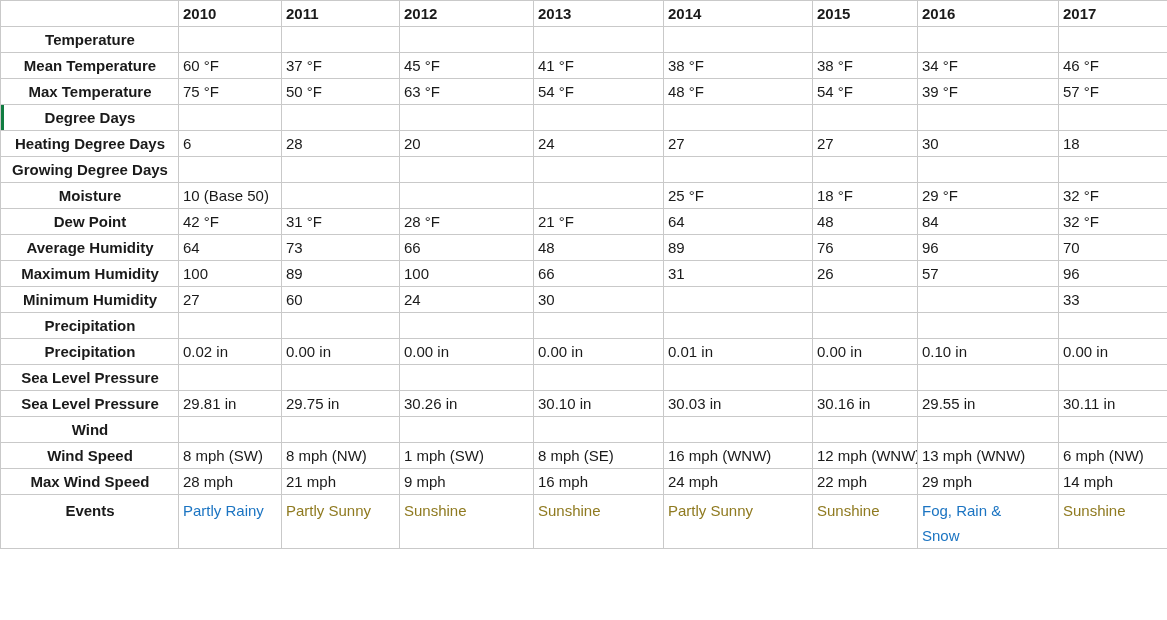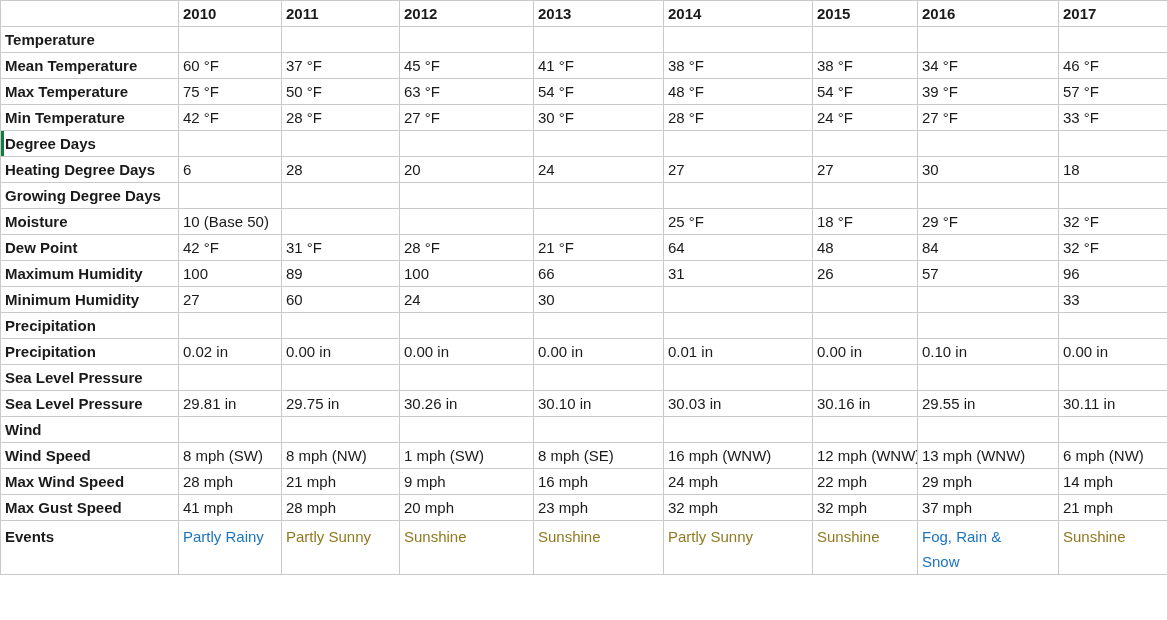--- a/index.html
+++ b/index.html
@@ -25,21 +25,21 @@
     overflow: hidden;
     vertical-align: middle;
     text-align: left;
     font-weight: 400;
     height: 26px;
     box-sizing: border-box;
   }
   #grid thead tr { height: 26px; }
   #grid tbody tr { height: 26px; }
   #grid th.year-header { font-weight: 700; font-size: 15px; }
-  #grid td.row-label { font-weight: 700; position: relative; }
+  #grid td.row-label { font-weight: 700; position: relative; text-align: center; }
   #grid tr.row-events { height: 48px; }
   #grid tr.row-events td {
     white-space: normal;
     vertical-align: top;
     padding-top: 3px;
     line-height: 25px;
   }
   
   #grid tr.row-events td:nth-child(8) { padding-right: 44px; }
   .sel-marker {
@@ -106,31 +106,20 @@
           <td>75 °F</td>
           <td>50 °F</td>
           <td>63 °F</td>
           <td>54 °F</td>
           <td>48 °F</td>
           <td>54 °F</td>
           <td>39 °F</td>
           <td>57 °F</td>
         </tr>
         <tr>
-          <td class="row-label">Min Temperature</td>
-          <td>42 °F</td>
-          <td>28 °F</td>
-          <td>27 °F</td>
-          <td>30 °F</td>
-          <td>28 °F</td>
-          <td>24 °F</td>
-          <td>27 °F</td>
-          <td>33 °F</td>
-        </tr>
-        <tr>
           <td class="row-label"><span class="sel-marker" style="background: rgb(16, 124, 65);"></span>Degree Days</td>
           <td></td>
           <td></td>
           <td></td>
           <td></td>
           <td></td>
           <td></td>
           <td></td>
           <td></td>
         </tr>
@@ -172,20 +161,31 @@
           <td>42 °F</td>
           <td>31 °F</td>
           <td>28 °F</td>
           <td>21 °F</td>
           <td>64</td>
           <td>48</td>
           <td>84</td>
           <td>32 °F</td>
         </tr>
         <tr>
+          <td class="row-label">Average Humidity</td>
+          <td>64</td>
+          <td>73</td>
+          <td>66</td>
+          <td>48</td>
+          <td>89</td>
+          <td>76</td>
+          <td>96</td>
+          <td>70</td>
+        </tr>
+        <tr>
           <td class="row-label">Maximum Humidity</td>
           <td>100</td>
           <td>89</td>
           <td>100</td>
           <td>66</td>
           <td>31</td>
           <td>26</td>
           <td>57</td>
           <td>96</td>
         </tr>
@@ -270,31 +270,20 @@
           <td class="row-label">Max Wind Speed</td>
           <td>28 mph</td>
           <td>21 mph</td>
           <td>9 mph</td>
           <td>16 mph</td>
           <td>24 mph</td>
           <td>22 mph</td>
           <td>29 mph</td>
           <td>14 mph</td>
         </tr>
-        <tr>
-          <td class="row-label">Max Gust Speed</td>
-          <td>41 mph</td>
-          <td>28 mph</td>
-          <td>20 mph</td>
-          <td>23 mph</td>
-          <td>32 mph</td>
-          <td>32 mph</td>
-          <td>37 mph</td>
-          <td>21 mph</td>
-        </tr>
         <tr class="row-events">
           <td class="row-label">Events</td>
           <td style="color: rgb(27, 116, 194);">Partly Rainy</td>
           <td style="color: rgb(143, 122, 32);">Partly Sunny</td>
           <td style="color: rgb(143, 122, 32);">Sunshine</td>
           <td style="color: rgb(143, 122, 32);">Sunshine</td>
           <td style="color: rgb(143, 122, 32);">Partly Sunny</td>
           <td style="color: rgb(143, 122, 32);">Sunshine</td>
           <td style="color: rgb(27, 116, 194);">Fog, Rain &amp; Snow</td>
           <td style="color: rgb(143, 122, 32);">Sunshine</td>

